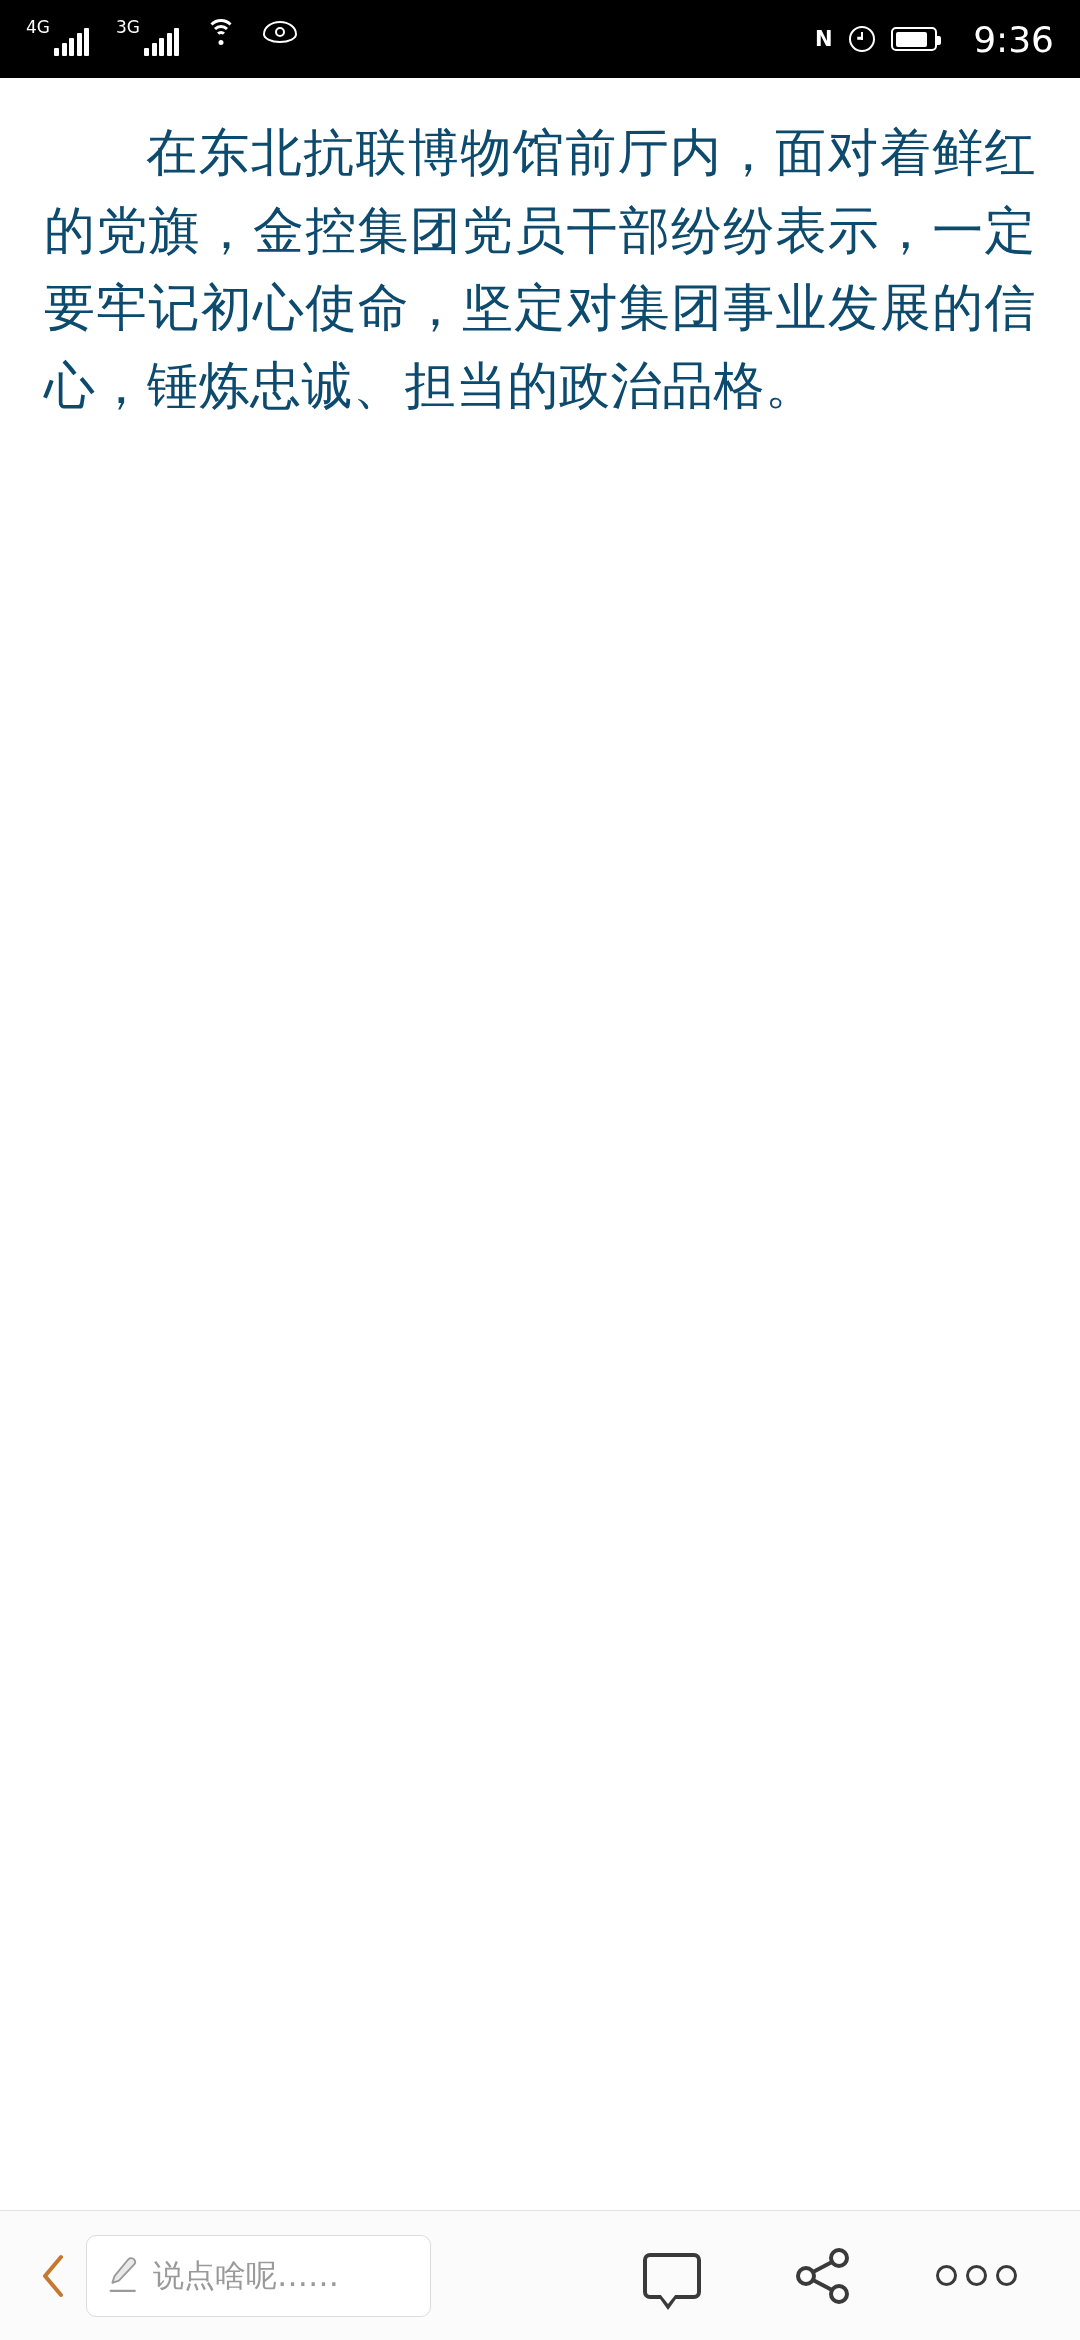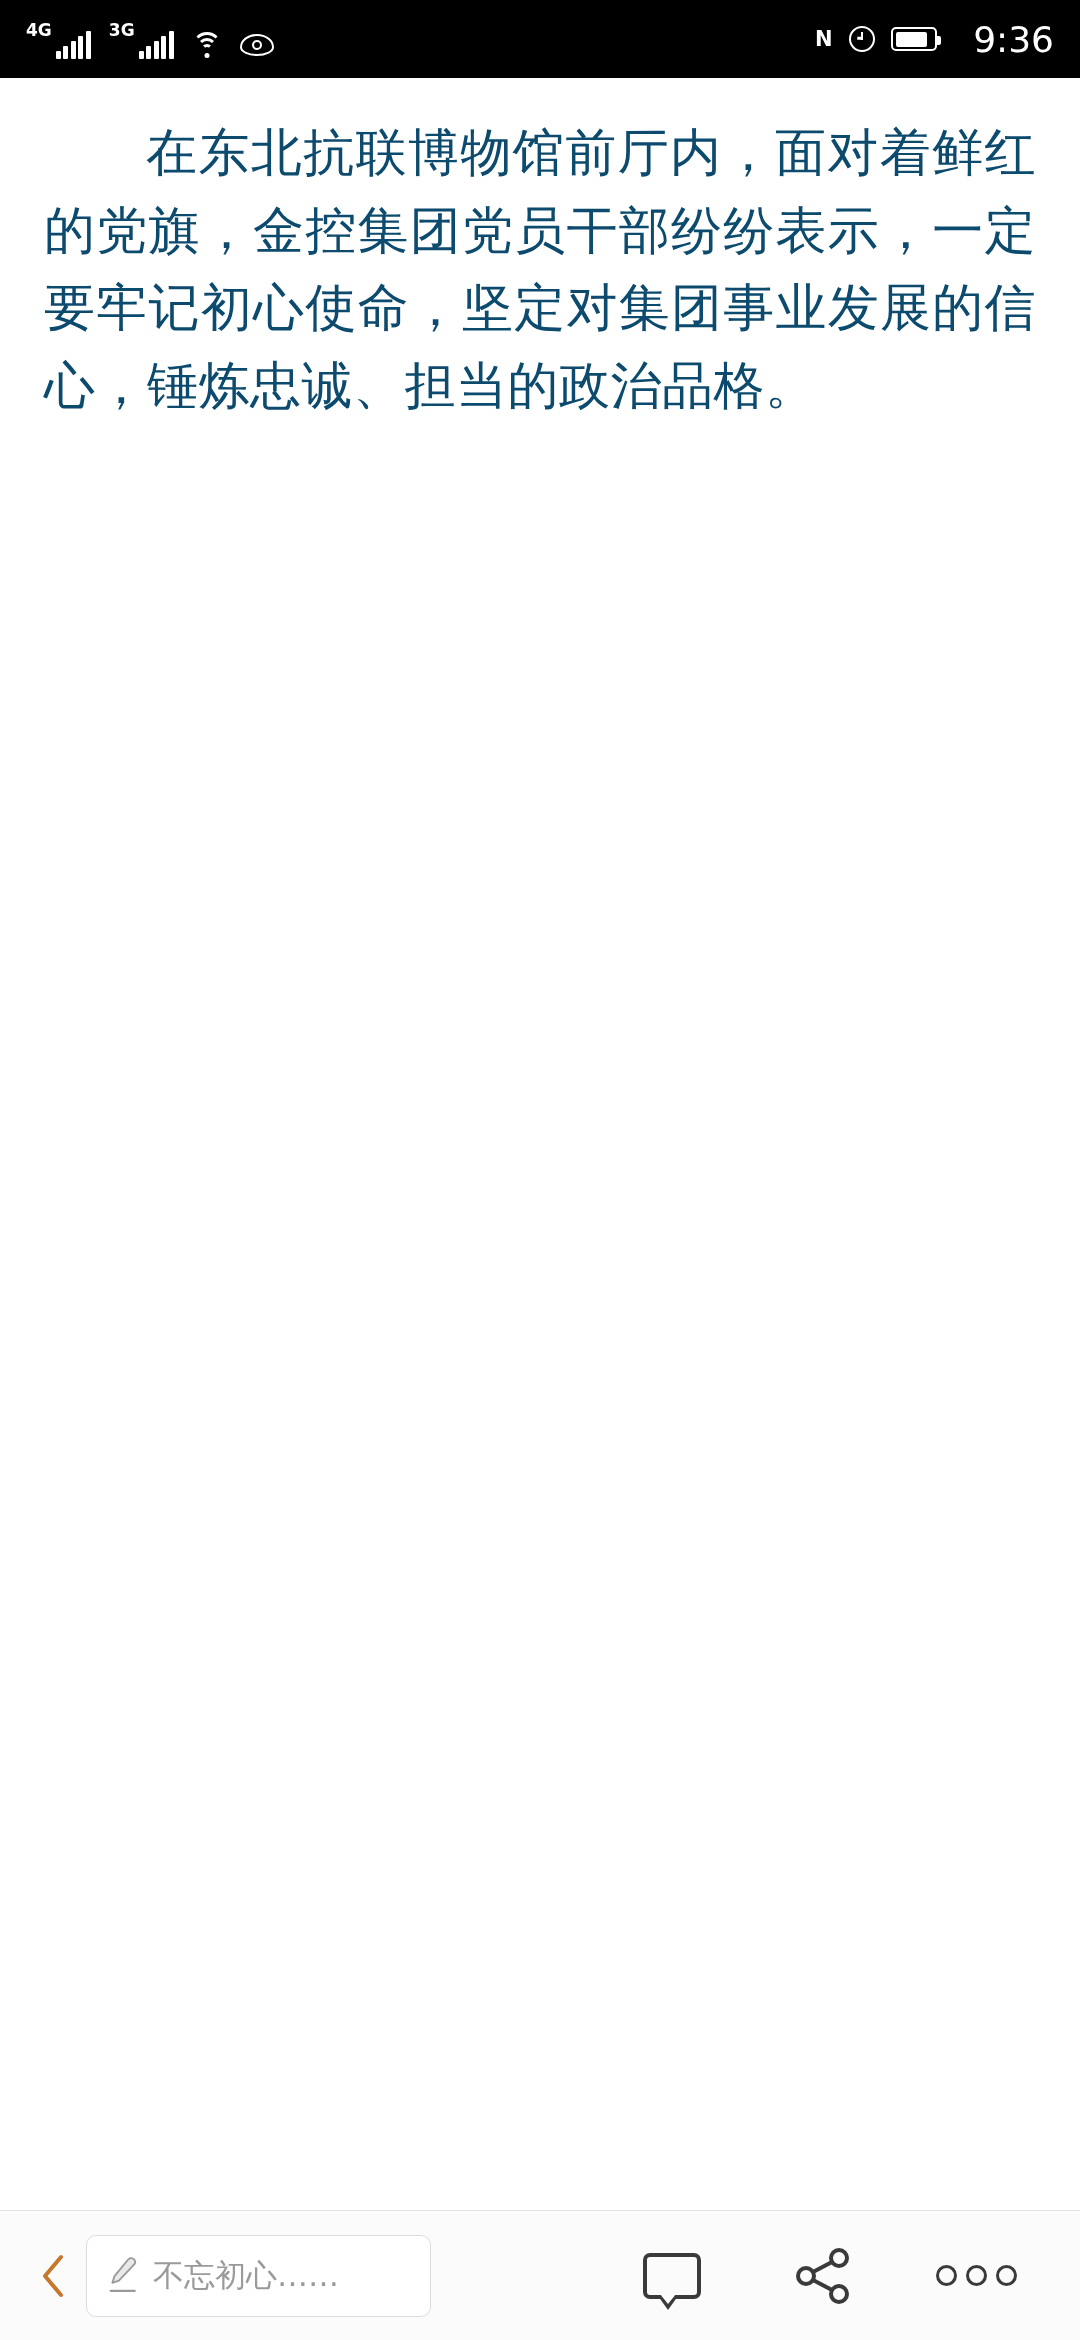--- a/index.html
+++ b/index.html
@@ -13,21 +13,21 @@
   
   .status-bar {
     height: 78px;
     background: #000000;
     color: #ffffff;
     display: flex;
     align-items: center;
     padding: 0 26px;
     position: relative;
   }
-  .status-left { display: flex; align-items: flex-end; gap: 18px; height: 40px; font-weight: bold; }
+  .status-left { display: flex; align-items: flex-start; gap: 27px; height: 40px; }
   .sig-group { display: flex; align-items: flex-end; gap: 4px; }
   .net-label { font-size: 17px; line-height: 1; margin-bottom: 20px; }
   .bars { display: flex; align-items: flex-end; gap: 2.5px; height: 28px; }
   .bars i { display: block; width: 5px; background: #ffffff; border-radius: 1px; }
   .bars i:nth-child(1) { height: 8px; }
   .bars i:nth-child(2) { height: 13px; }
   .bars i:nth-child(3) { height: 18px; }
   .bars i:nth-child(4) { height: 23px; }
   .bars i:nth-child(5) { height: 28px; }
 
@@ -224,21 +224,21 @@
     <svg width="30" height="50" viewBox="0 0 30 50">
       <polyline points="22,6 6,25 22,44" fill="none" stroke="#c8772f" stroke-width="4" stroke-linecap="round" stroke-linejoin="round"></polyline>
     </svg>
   </div>
 
   <div class="comment-box">
     <svg class="pen-icon" viewBox="0 0 24 28">
       <path d="M16.5 2.2c1.2-1.2 3-1.1 4 0 1 1.1 1 2.8-.2 4L9.8 17.2l-4.6 1.6 1.5-4.7L16.5 2.2z" fill="#e9e9e9" stroke="#9a9a9a" stroke-width="1.3" stroke-linejoin="round"></path>
       <path d="M4 24.5h17" stroke="#9a9a9a" stroke-width="1.6" stroke-linecap="round"></path>
     </svg>
-    <span class="comment-placeholder">不忘初心……</span>
+    <span class="comment-placeholder">说点啥呢……</span>
   </div>
 
   <div class="bar-actions">
     <div class="bar-btn">
       <span class="chat-bubble"></span>
     </div>
     <div class="bar-btn">
       <svg width="62" height="60" viewBox="0 0 62 60">
         <circle cx="46" cy="12" r="8" fill="none" stroke="#3a3a3a" stroke-width="4"></circle>
         <circle cx="13" cy="30" r="8" fill="none" stroke="#3a3a3a" stroke-width="4"></circle>

